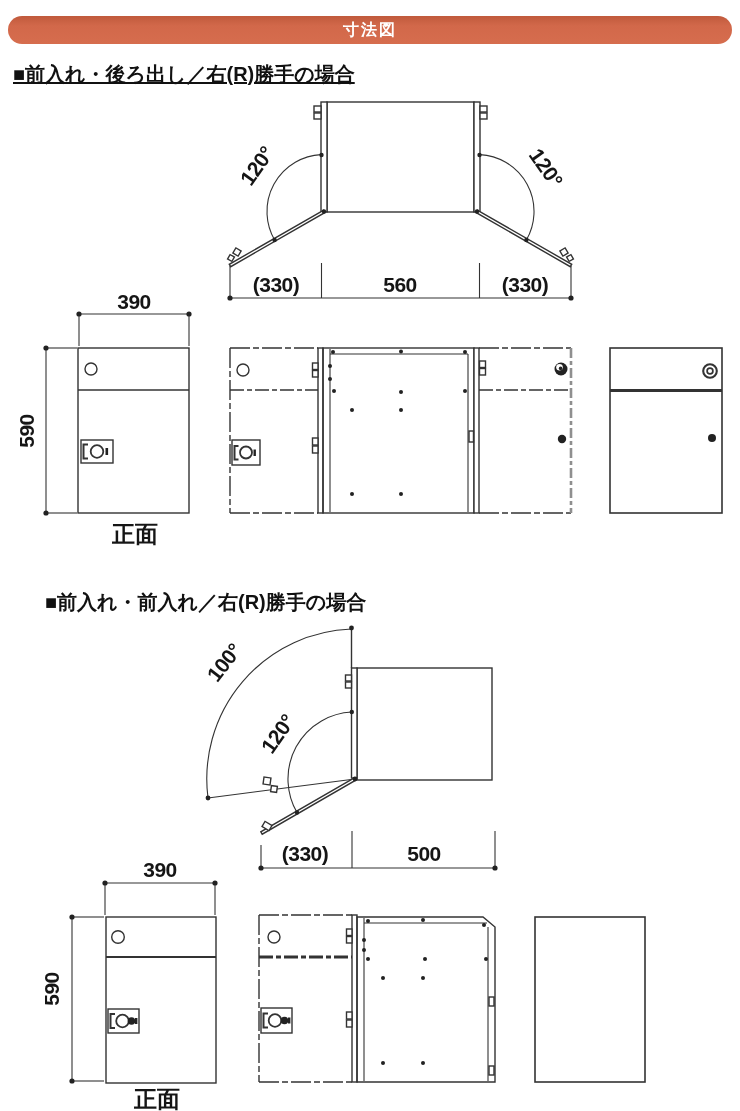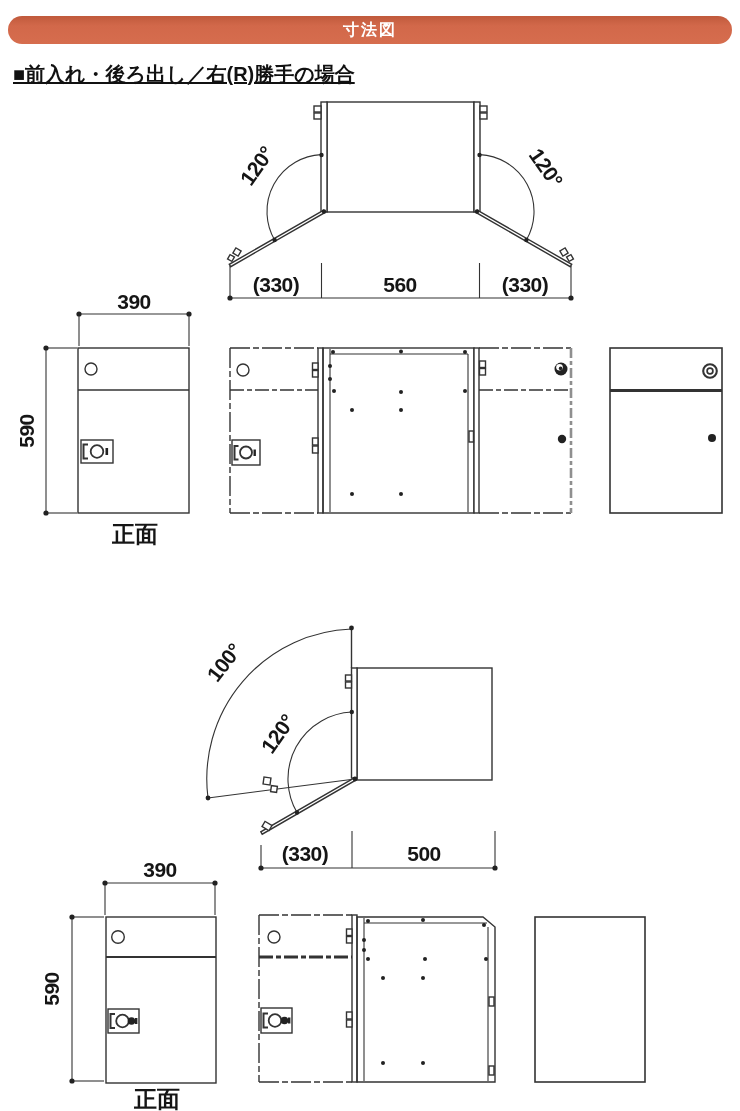--- a/index.html
+++ b/index.html
@@ -28,20 +28,21 @@
 </head>
 <body>
 
 <div class="page">
 
   <div class="banner">
     <span class="banner-title">寸法図</span>
   </div>
 
   <div class="sec-title" id="t1">■前入れ・後ろ出し／右(R)勝手の場合</div>
+  <div class="sec-title" id="t2">■前入れ・前入れ／右(R)勝手の場合</div>
 
   <svg width="740" height="1111" viewBox="0 0 740 1111">
 
     <g>
       <rect class="lnw" x="327" y="102" width="147" height="110"></rect>
       <rect class="lnw" x="321" y="102" width="6" height="110"></rect>
       <rect class="lnw" x="474" y="102" width="6" height="110"></rect>
 
       <rect class="lnw" x="314" y="106" width="7" height="6"></rect>
         <rect class="lnw" x="314" y="113" width="7" height="6"></rect>

